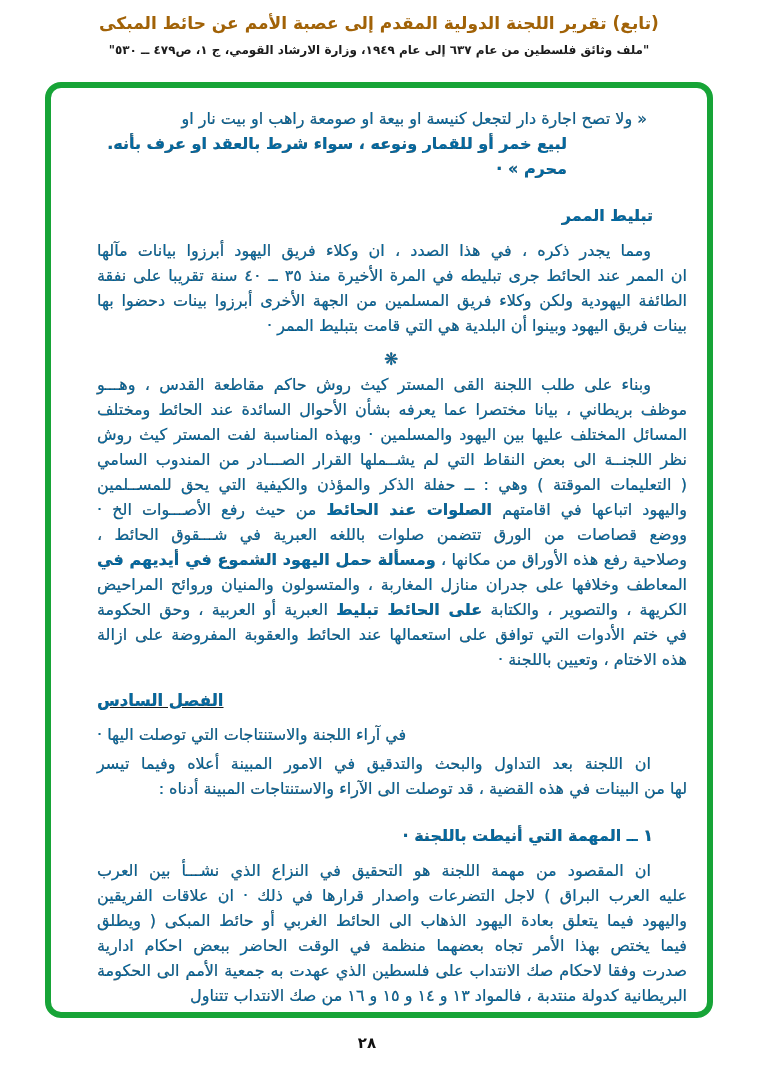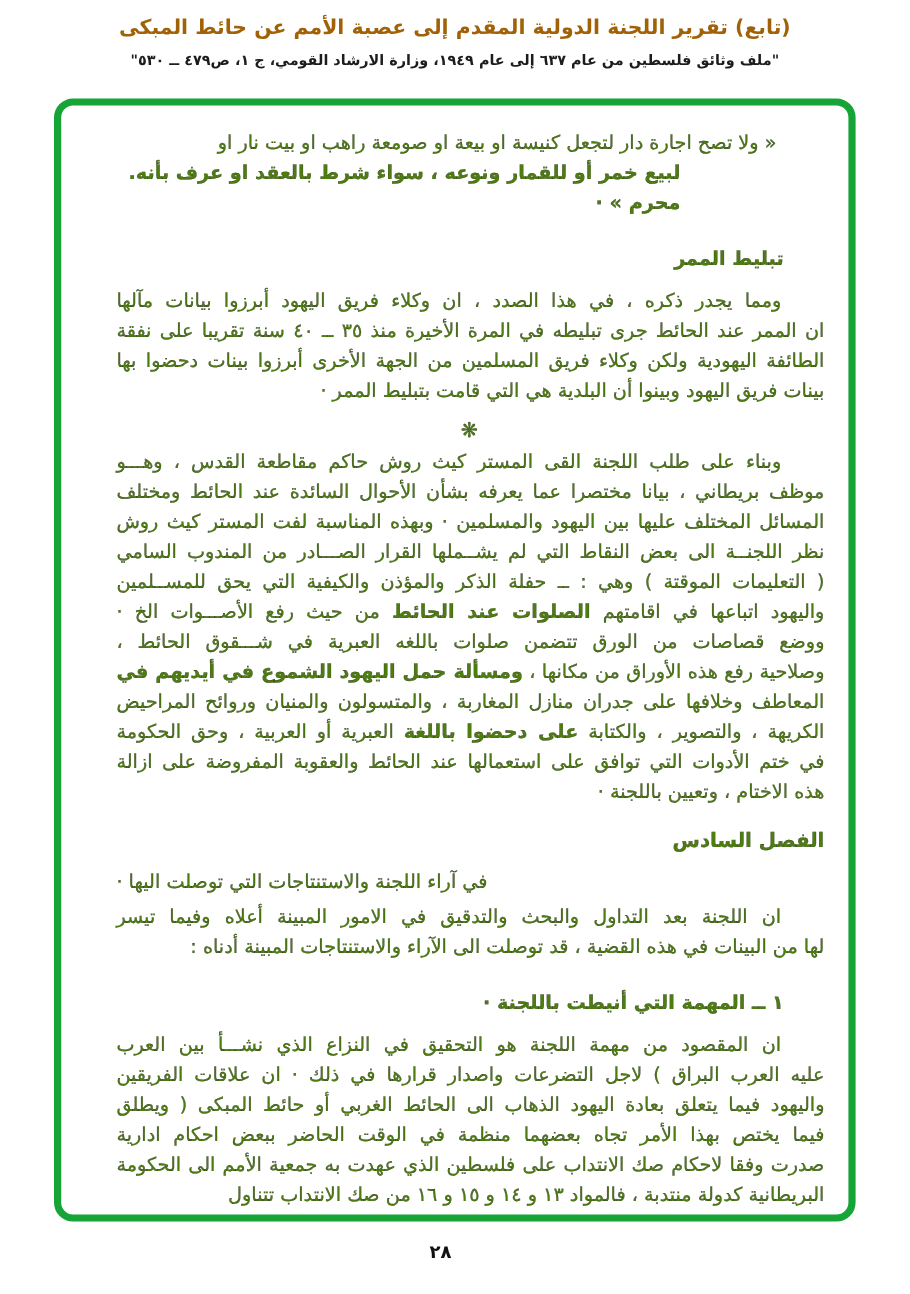--- a/index.html
+++ b/index.html
@@ -52,21 +52,21 @@
 
   
   .doc {
     position: absolute;
     top: 18px;
     right: 20px;
     left: 46px;
     direction: rtl;
     font-size: 16px;
     line-height: 25px;
-    color: #4d7c0f;
+    color: #0369a1;
     -webkit-text-stroke: 0.2px #191919;
   }
   .line {
     text-align: justify;
     text-align-last: justify;
     white-space: normal;
   }
   .paragraph .line:first-child { padding-right: 36px; }
   .paragraph .line:last-child  { text-align: right; text-align-last: right; }
 
@@ -76,24 +76,25 @@
 
   .section-heading {
     font-weight: bold;
     text-align: right;
     padding-right: 34px;
     margin: 22px 0 10px;
     font-size: 16px;
   }
   .chapter-heading {
     font-weight: bold;
-    text-align: right;
+    text-align: left;
     font-size: 16.5px;
     margin: 16px 0 8px;
     line-height: 26px;
+    text-decoration: underline;
   }
   .subtitle {
     padding-right: 140px;
     text-align: left;
     margin-bottom: 4px;
   }
   .separator {
     text-align: center;
     font-size: 17px;
     line-height: 23px;
@@ -140,21 +141,21 @@
       <div class="block paragraph">
         <div class="line">وبناء على طلب اللجنة القى المستر كيث روش حاكم مقاطعة القدس ، وهـــو</div>
         <div class="line">موظف بريطاني ، بيانا مختصرا عما يعرفه بشأن الأحوال السائدة عند الحائط ومختلف</div>
         <div class="line">المسائل المختلف عليها بين اليهود والمسلمين · وبهذه المناسبة لفت المستر كيث روش</div>
         <div class="line">نظر اللجنــة الى بعض النقاط التي لم يشــملها القرار الصـــادر من المندوب السامي</div>
         <div class="line">( التعليمات الموقتة ) وهي : ــ حفلة الذكر والمؤذن والكيفية التي يحق للمســلمين</div>
         <div class="line"><span>واليهود اتباعها في اقامتهم </span><span class="b">الصلوات عند الحائط</span><span> من حيث رفع الأصـــوات الخ ·</span></div>
         <div class="line">ووضع قصاصات من الورق تتضمن صلوات باللغه العبرية في شـــقوق الحائط ،</div>
         <div class="line"><span>وصلاحية رفع هذه الأوراق من مكانها ، </span><span class="b">ومسألة حمل اليهود الشموع في أيديهم في</span></div>
         <div class="line">المعاطف وخلافها على جدران منازل المغاربة ، والمتسولون والمنيان وروائح المراحيض</div>
-        <div class="line"><span>الكريهة ، والتصوير ، والكتابة </span><span class="b">على دحضوا باللغة</span><span> العبرية أو العربية ، وحق الحكومة</span></div>
+        <div class="line"><span>الكريهة ، والتصوير ، والكتابة </span><span class="b">على الحائط تبليط</span><span> العبرية أو العربية ، وحق الحكومة</span></div>
         <div class="line">في ختم الأدوات التي توافق على استعمالها عند الحائط والعقوبة المفروضة على ازالة</div>
         <div class="line">هذه الاختام ، وتعيين باللجنة ·</div>
       </div>
       <div class="block chapter-heading">الفصل السادس</div>
       <div class="block subtitle">في آراء اللجنة والاستنتاجات التي توصلت اليها ·</div>
       <div class="block paragraph">
         <div class="line">ان اللجنة بعد التداول والبحث والتدقيق في الامور المبينة أعلاه وفيما تيسر</div>
         <div class="line">لها من البينات في هذه القضية ، قد توصلت الى الآراء والاستنتاجات المبينة أدناه :</div>
       </div>
       <div class="block section-heading">١ ــ المهمة التي أنيطت باللجنة ·</div>

